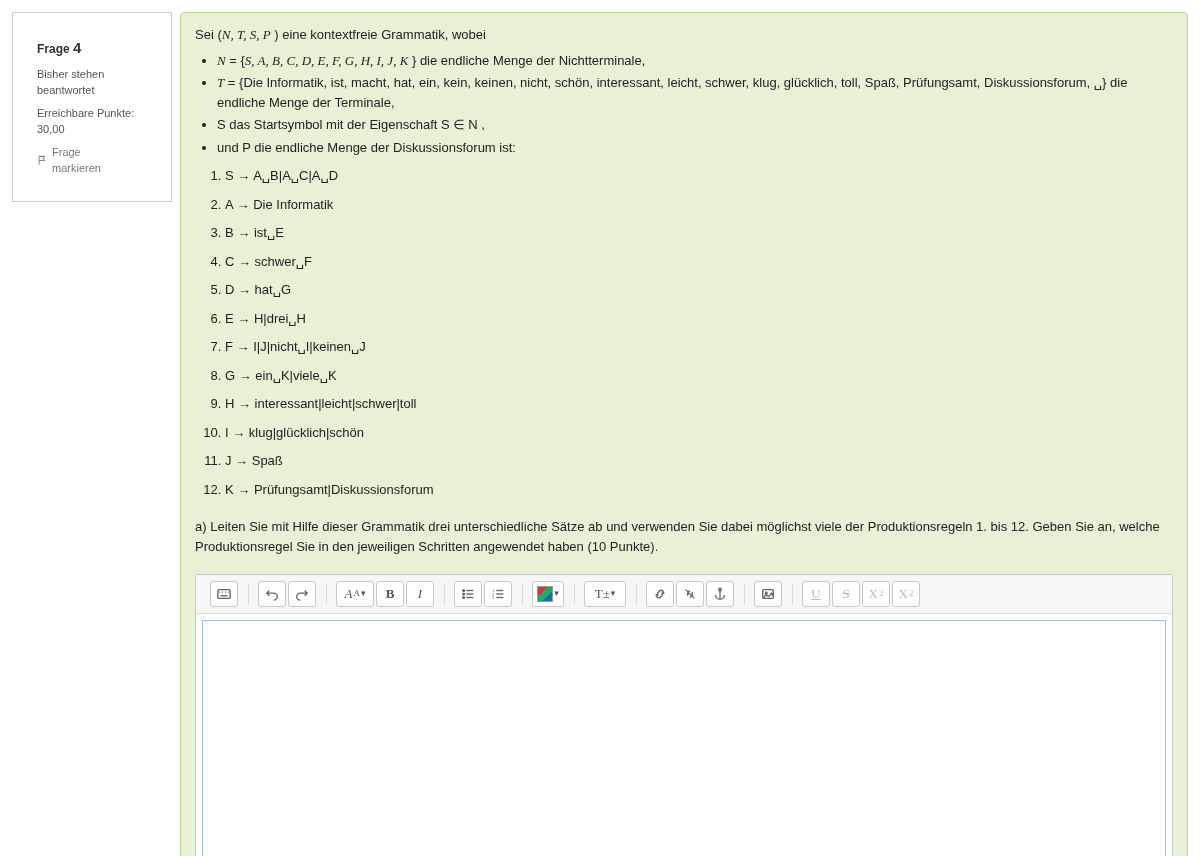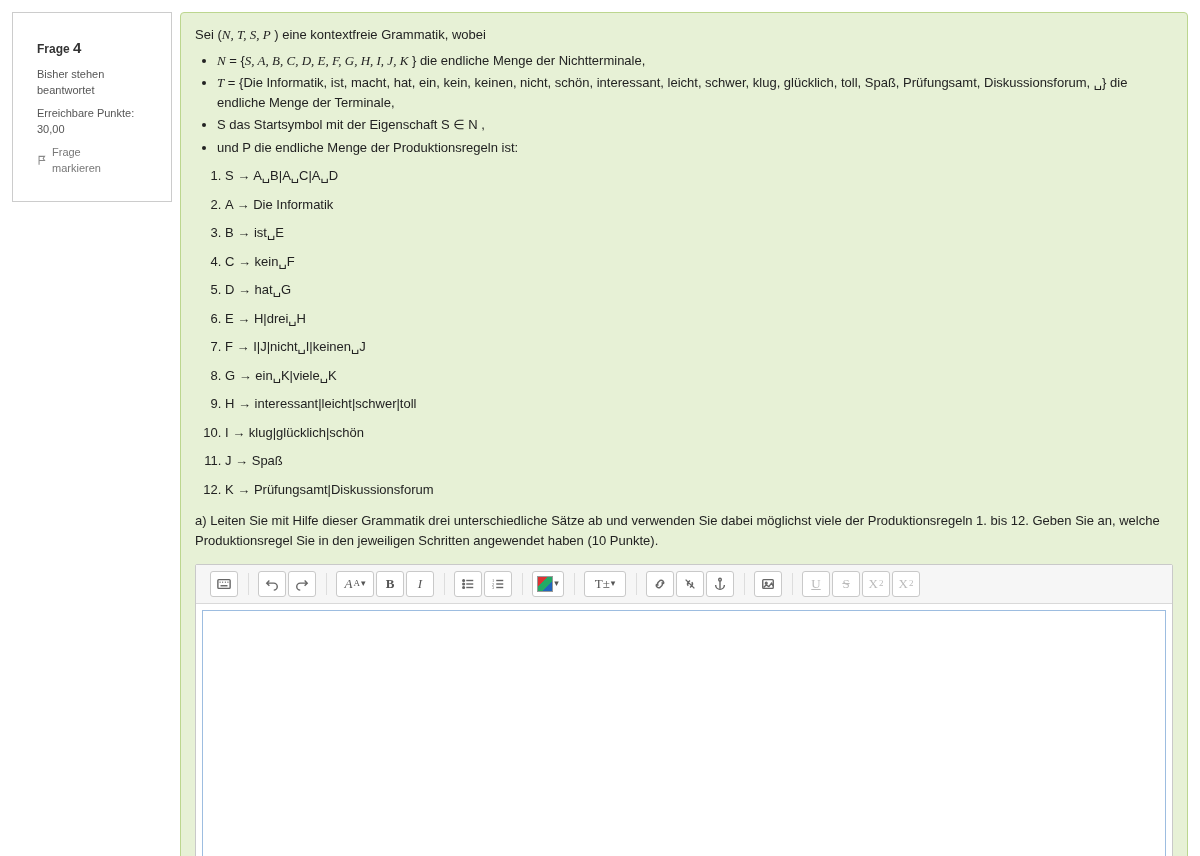--- a/index.html
+++ b/index.html
@@ -11,21 +11,21 @@
   .info-box .row{margin-bottom:6px}
   .info-box .flag{color:#777;cursor:pointer;display:flex;align-items:center;gap:4px}
   .info-box .flag svg{width:11px;height:11px;fill:none;stroke:#888;stroke-width:1.5}
   .content{flex:1;border:1px solid #bcd68f;border-radius:4px;background:#e7f1d6;padding:12px 14px;color:#222;line-height:1.5}
   .content ul.bul{list-style:disc;margin:6px 0 6px 22px;padding:0}
   .content ul.bul li{margin:3px 0}
   .content ol.rules{margin:6px 0 10px 30px;padding:0}
   .content ol.rules li{margin:9px 0}
   .intro{margin-bottom:4px}
   .tasks{margin-top:8px}
-  .tasks div{margin:12px 0}
+  .tasks div{margin:18px 0}
   .editor-wrap{background:#fff;border:1px solid #c9c9c9;border-radius:2px;margin-top:14px}
   .toolbar{display:flex;align-items:center;gap:8px;padding:6px 8px;border-bottom:1px solid #d9d9d9;background:#f6f6f6;flex-wrap:nowrap}
   .tb-group{display:flex;gap:2px;padding:0 6px;position:relative}
   .tb-group+.tb-group::before{content:"";position:absolute;left:-4px;top:2px;bottom:2px;width:1px;background:#ddd}
   .tb-btn{width:26px;height:24px;border:1px solid #c9c9c9;border-radius:3px;background:#fff;display:flex;align-items:center;justify-content:center;color:#555;font-size:13px;cursor:pointer;font-family:Georgia,serif}
   .tb-btn.disabled{color:#bbb}
   .tb-btn svg{width:14px;height:14px;stroke:#666;fill:none;stroke-width:1.6}
   .tb-btn .tiny{font-size:9px;margin-left:1px}
   .font-label{font-family:Georgia,serif;font-style:italic}
   .color-swatch{width:14px;height:14px;background:linear-gradient(135deg,#d33 0 33%,#2a6 33% 66%,#26b 66% 100%);border:1px solid #999}
@@ -62,27 +62,27 @@
       <span>Sei (</span><em class="math">N, T, S, P</em><span> ) eine kontextfreie Grammatik, wobei</span>
     </div>
     <ul class="bul">
       <li>
         <em class="math">N</em><span> = {</span><em class="math">S, A, B, C, D, E, F, G, H, I, J, K</em><span> } die endliche Menge der Nichtterminale,</span>
       </li>
       <li>
         <em class="math">T</em><span> = {Die Informatik, ist, macht, hat, ein, kein, keinen, nicht, schön, interessant, leicht, schwer, klug, glücklich, toll, Spaß, Prüfungsamt, Diskussionsforum, ␣} die endliche Menge der Terminale,</span>
       </li>
       <li>S das Startsymbol mit der Eigenschaft S ∈ N ,</li>
-      <li>und P die endliche Menge der Produktionsregeln ist:</li>
+      <li>und P die endliche Menge der Diskussionsforum ist:</li>
     </ul>
     <ol class="rules" id="rules-list">
         <li>S → A␣B|A␣C|A␣D</li>
         <li>A → Die Informatik</li>
         <li>B → ist␣E</li>
-        <li>C → kein␣F</li>
+        <li>C → schwer␣F</li>
         <li>D → hat␣G</li>
         <li>E → H|drei␣H</li>
         <li>F → I|J|nicht␣I|keinen␣J</li>
         <li>G → ein␣K|viele␣K</li>
         <li>H → interessant|leicht|schwer|toll</li>
         <li>I → klug|glücklich|schön</li>
         <li>J → Spaß</li>
         <li>K → Prüfungsamt|Diskussionsforum</li>
       </ol>
     <div class="tasks">

